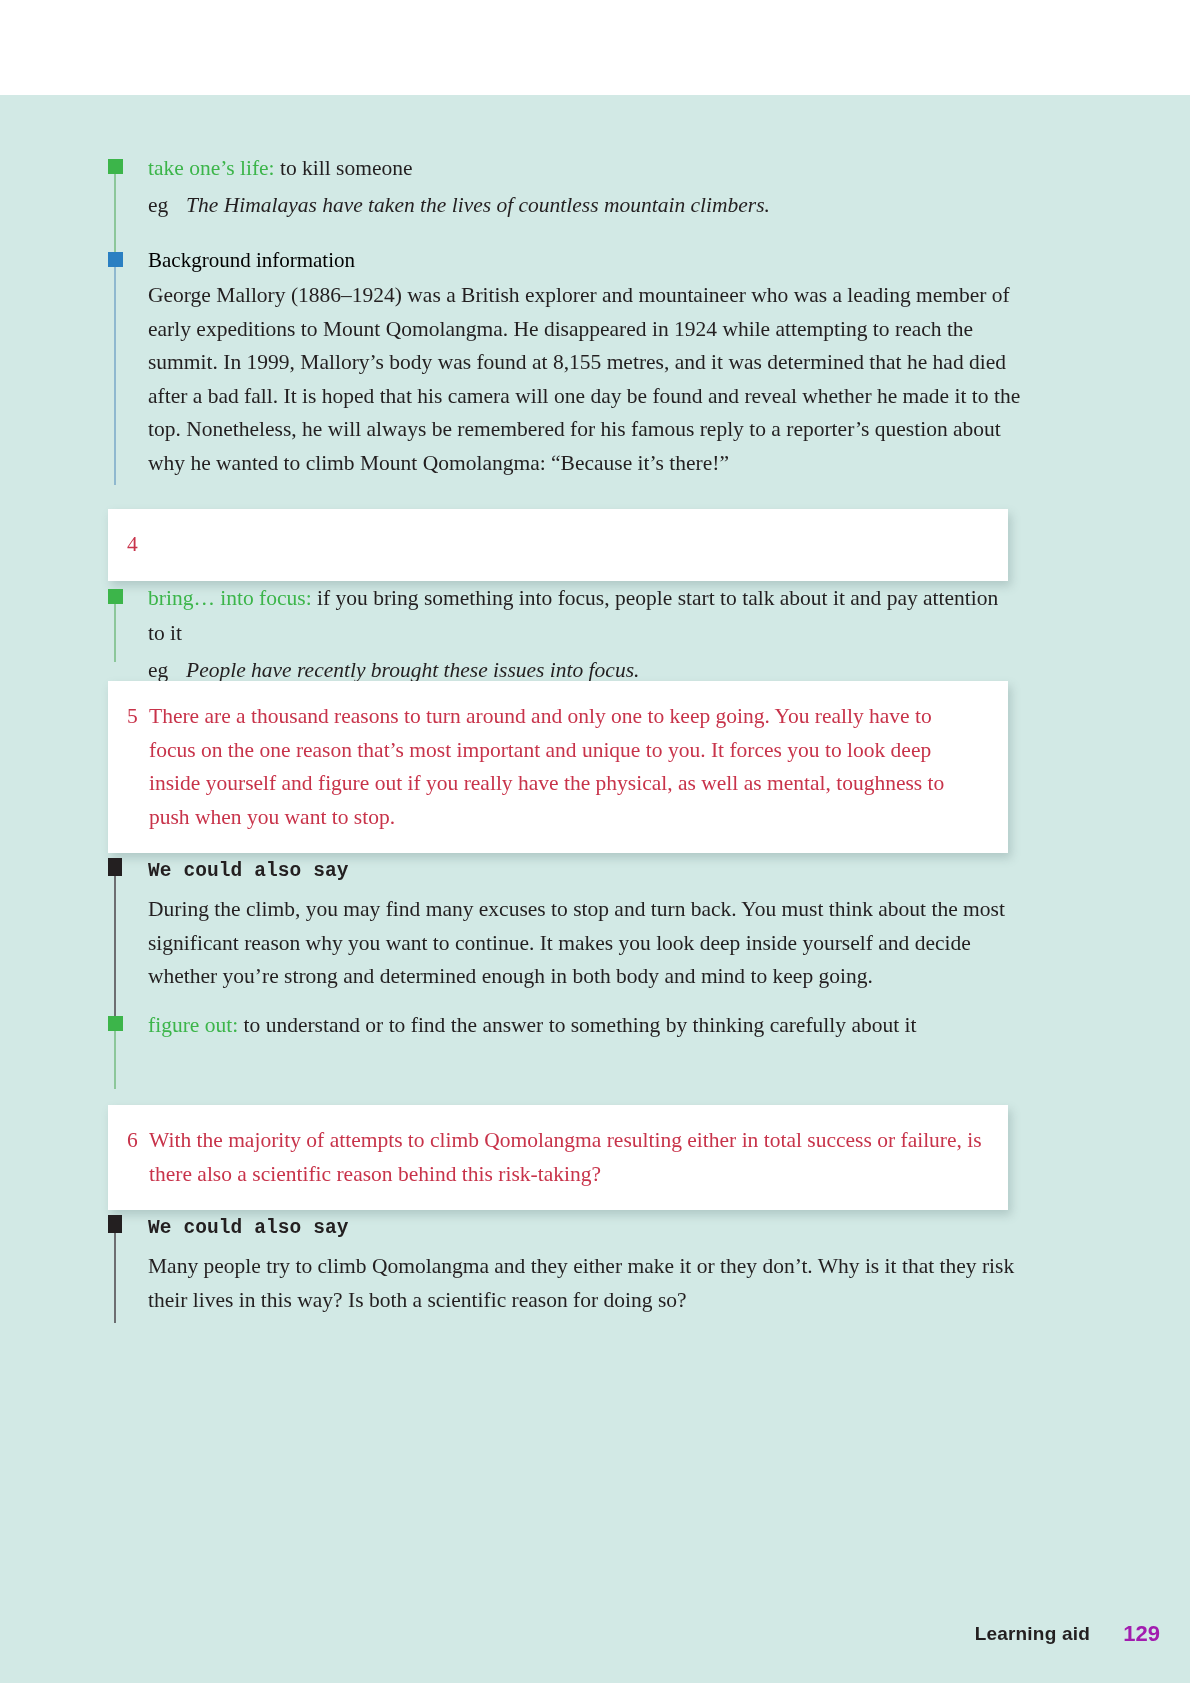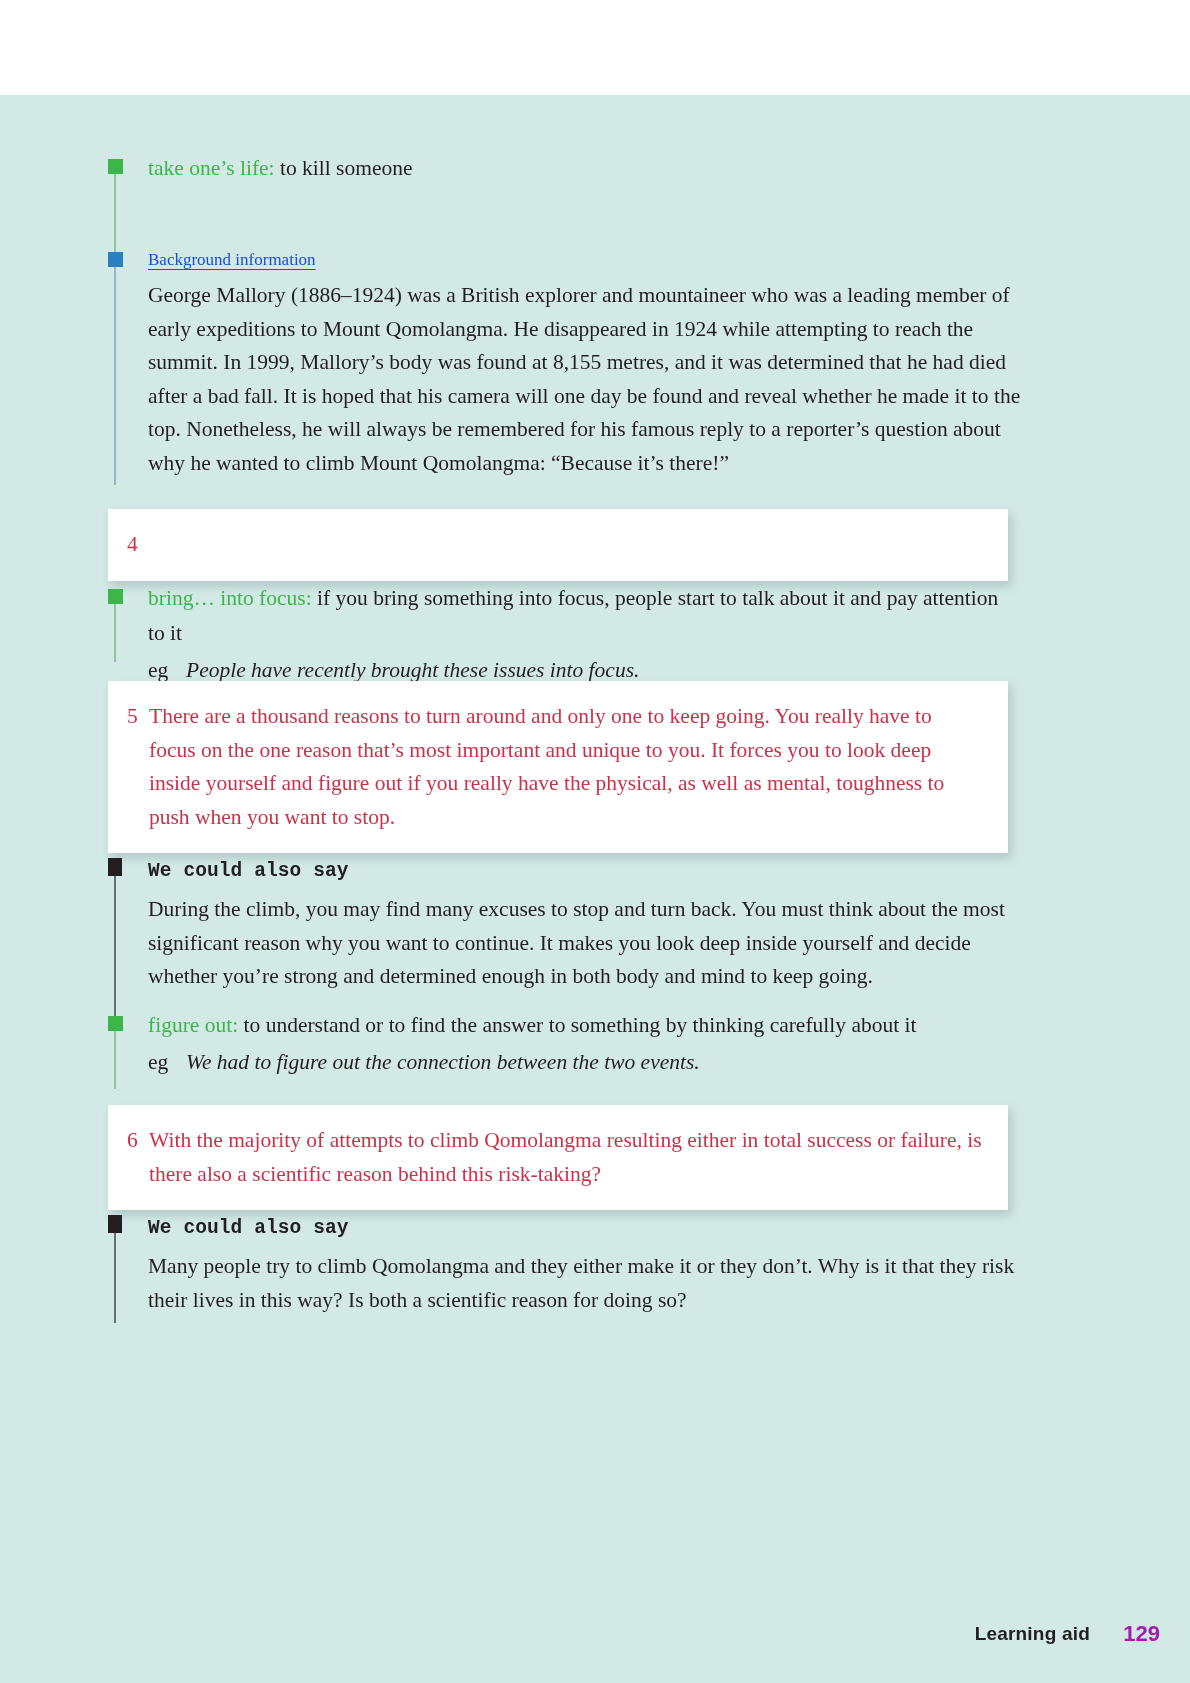--- a/index.html
+++ b/index.html
@@ -97,24 +97,23 @@
     display: inline-block;
     width: 38px;
     font-style: normal;
   }
   .eg-text {
     font-style: italic;
   }
 
   
   .bg-head {
-    color: #1d4ed8;
-    font-size: 17px;
+    color: #000000;
+    font-size: 21px;
     line-height: 32px;
-    text-decoration: underline;
     text-underline-offset: 4px;
     display: inline-block;
   }
   .bg-body {
     font-size: 21.5px;
     line-height: 33.5px;
     color: #231f20;
     margin-top: 3px;
     width: 875px;
     text-align: left;
@@ -198,20 +197,23 @@
 
   <div id="content">
 
     <div class="block" style="left:108px; top:64px; width:910px; height:100px;">
       <div class="marker green"></div>
       <div class="rule green" style="height:98px;"></div>
       <div class="body-col" style="top:-8px;">
         <div class="vocab">
           <span class="term">take one’s life:</span><span> to kill someone</span>
         </div>
+        <div class="eg-row">
+          <span class="eg-label">eg</span><span class="eg-text">The Himalayas have taken the lives of countless mountain climbers.</span>
+        </div>
       </div>
     </div>
 
     <div class="block" style="left:108px; top:157px; width:910px; height:230px;">
       <div class="marker blue"></div>
       <div class="rule blue" style="height:218px;"></div>
       <div class="body-col" style="top:-8px;">
         <div>
           <span class="bg-head">Background information</span>
         </div>
@@ -254,23 +256,20 @@
       </div>
     </div>
 
     <div class="block" style="left:108px; top:921px; width:910px; height:100px;">
       <div class="marker green"></div>
       <div class="rule green" style="height:58px;"></div>
       <div class="body-col" style="top:-8px;">
         <div class="vocab">
           <span class="term">figure out:</span><span> to understand or to find the answer to something by thinking carefully about it</span>
         </div>
-        <div class="eg-row">
-          <span class="eg-label">eg</span><span class="eg-text">We had to figure out the connection between the two events.</span>
-        </div>
       </div>
     </div>
 
     <div class="card" style="left:108px; top:1010px; width:900px;">
       <div class="card-inner">
         <div class="card-num">6</div>
         <div class="card-text">With the majority of attempts to climb Qomolangma resulting either in total success or failure, is there also a scientific reason behind this risk-taking?</div>
       </div>
     </div>
 

